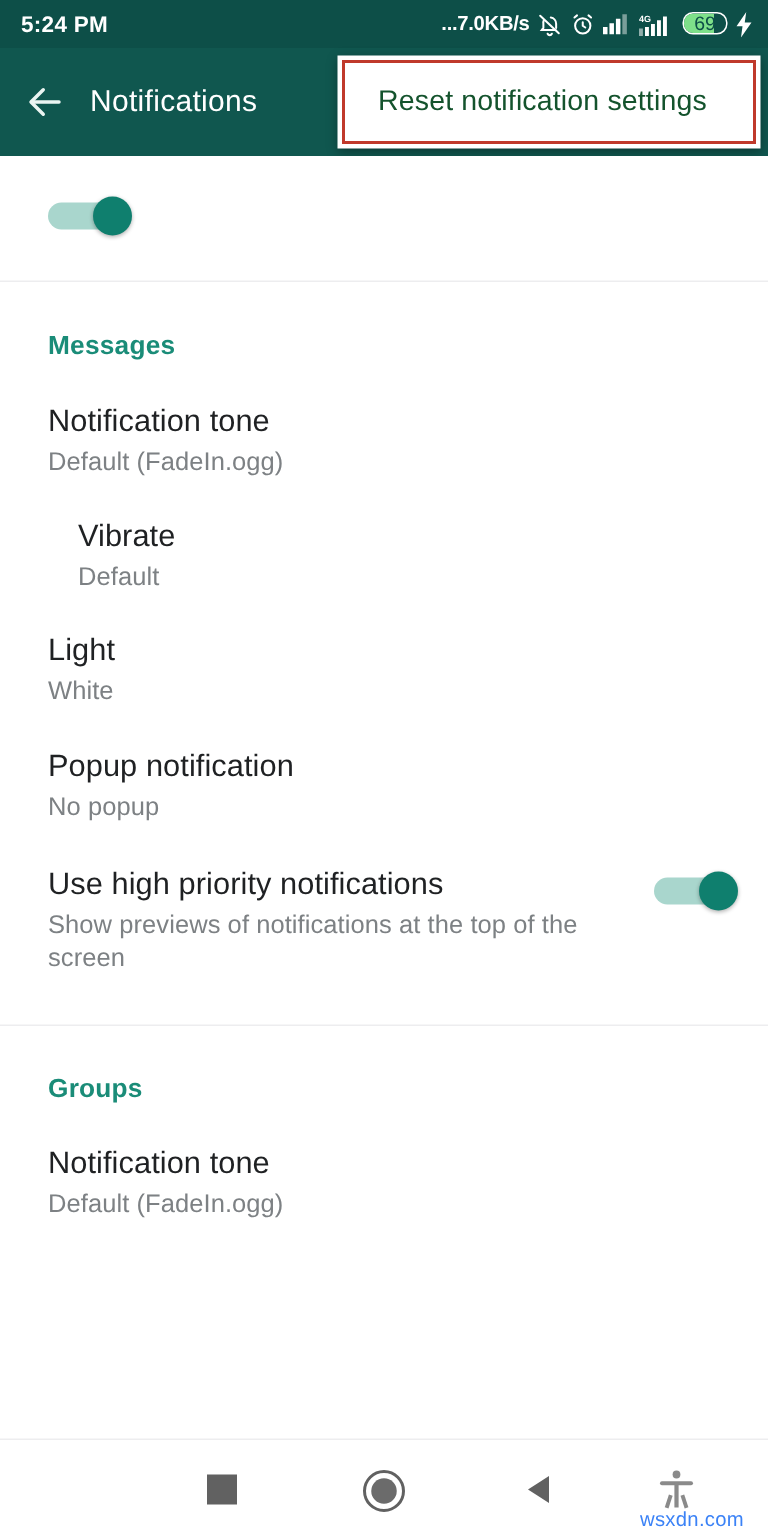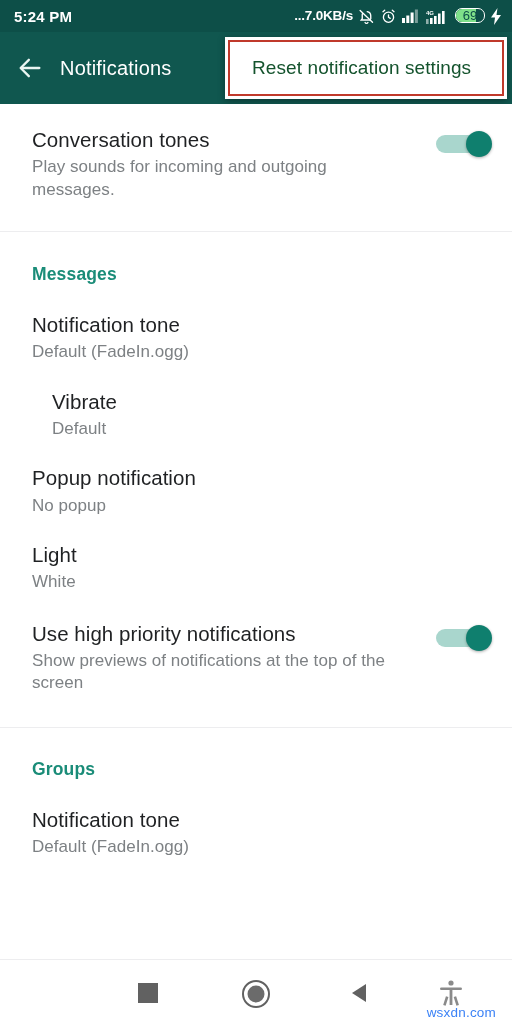--- a/index.html
+++ b/index.html
@@ -182,24 +182,20 @@
 
   <div class="popup">
     <div class="popup-inner">
       <div class="popup-item">Reset notification settings</div>
     </div>
   </div>
 
   <div class="content">
 
     <div class="row row-flex" style="padding-top:24px;">
-      <div class="row-text">
-        <div class="title">Conversation tones</div>
-        <div class="subtitle">Play sounds for incoming and outgoing messages.</div>
-      </div>
       <div class="toggle">
         <span class="toggle-track"></span>
         <span class="toggle-thumb"></span>
       </div>
     </div>
 
     <div class="divider" style="margin-top:30px;"></div>
 
     <div class="section-head" style="margin-top:32px;">Messages</div>
 
@@ -207,27 +203,27 @@
       <div class="title">Notification tone</div>
       <div class="subtitle">Default (FadeIn.ogg)</div>
     </div>
 
     <div class="row" style="margin-top:26px;margin-left:20px;">
       <div class="title">Vibrate</div>
       <div class="subtitle">Default</div>
     </div>
 
     <div class="row" style="margin-top:26px;">
+      <div class="title">Light</div>
+      <div class="subtitle">White</div>
+    </div>
+
+    <div class="row" style="margin-top:26px;">
       <div class="title">Popup notification</div>
       <div class="subtitle">No popup</div>
-    </div>
-
-    <div class="row" style="margin-top:26px;">
-      <div class="title">Light</div>
-      <div class="subtitle">White</div>
     </div>
 
     <div class="row row-flex" style="margin-top:28px;">
       <div class="row-text">
         <div class="title">Use high priority notifications</div>
         <div class="subtitle">Show previews of notifications at the top of the screen</div>
       </div>
       <div class="toggle">
         <span class="toggle-track"></span>
         <span class="toggle-thumb"></span>

